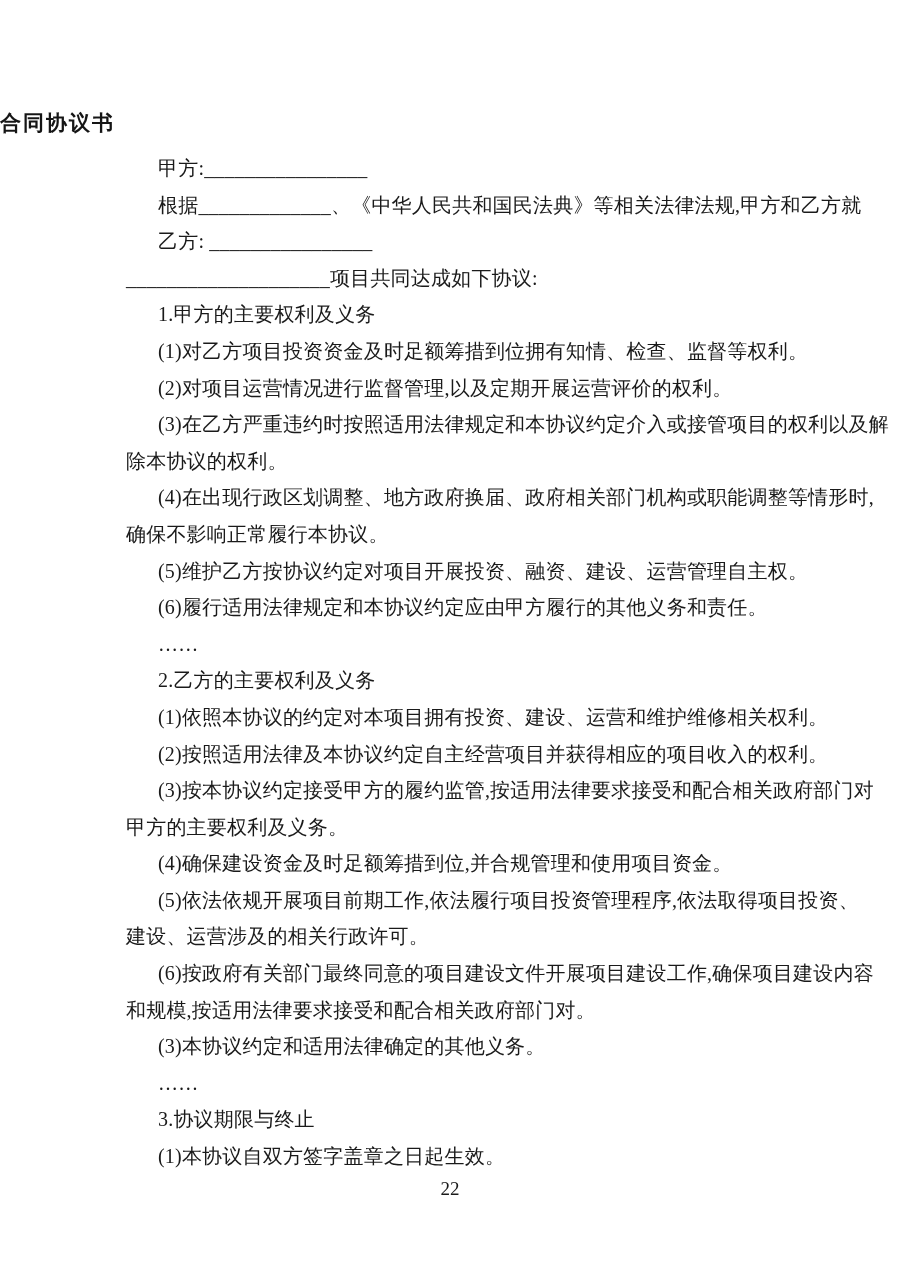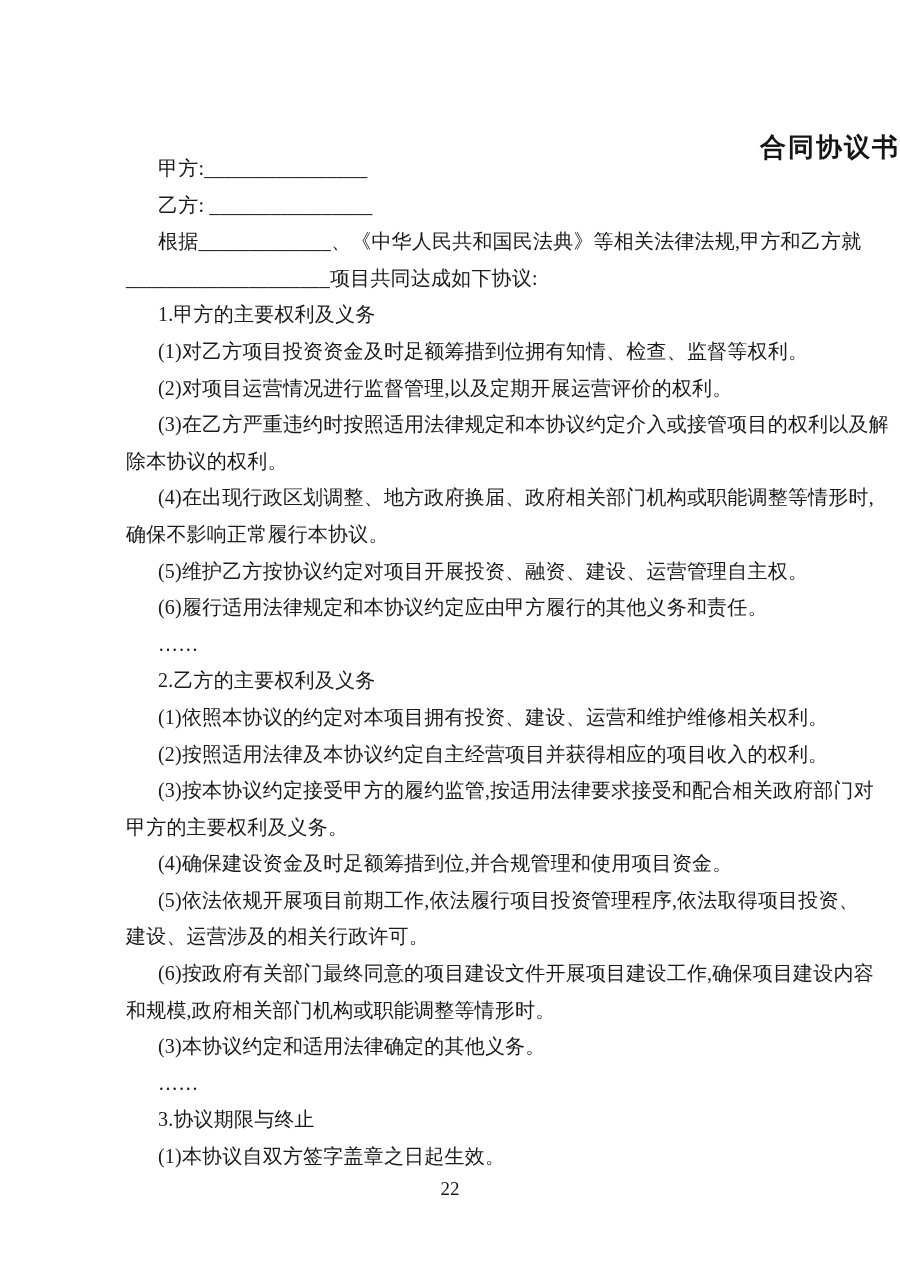--- a/index.html
+++ b/index.html
@@ -10,26 +10,25 @@
     background: #ffffff;
     color: #1a1a1a;
     font-family: "Liberation Serif", "DejaVu Serif", serif;
     overflow: hidden;
   }
   .doc-title {
     position: absolute;
     top: 109px;
     left: 0;
     width: 100%;
-    text-align: right;
-    font-size: 26px;
+    text-align: left;
+    font-size: 21px;
     font-weight: bold;
     letter-spacing: 2px;
     color: #151515;
-    margin-top: 21px;
   }
   .doc-body {
     position: absolute;
     top: 150px;
     left: 126px;
     width: 650px;
     font-size: 20px;
   }
   .line {
     height: 36.6px;
@@ -50,43 +49,43 @@
   }
 </style>
 </head>
 <body>
 
 <div class="page">
   <div class="doc-title">合同协议书</div>
 
   <div class="doc-body">
     <div class="line ind">甲方:________________</div>
+    <div class="line ind">根据_____________、《中华人民共和国民法典》等相关法律法规,甲方和乙方就</div>
     <div class="line ind">乙方: ________________</div>
-    <div class="line ind">根据_____________、《中华人民共和国民法典》等相关法律法规,甲方和乙方就</div>
     <div class="line">____________________项目共同达成如下协议:</div>
     <div class="line ind">1.甲方的主要权利及义务</div>
     <div class="line ind">(1)对乙方项目投资资金及时足额筹措到位拥有知情、检查、监督等权利。</div>
     <div class="line ind">(2)对项目运营情况进行监督管理,以及定期开展运营评价的权利。</div>
     <div class="line ind">(3)在乙方严重违约时按照适用法律规定和本协议约定介入或接管项目的权利以及解</div>
     <div class="line">除本协议的权利。</div>
     <div class="line ind">(4)在出现行政区划调整、地方政府换届、政府相关部门机构或职能调整等情形时,</div>
     <div class="line">确保不影响正常履行本协议。</div>
     <div class="line ind">(5)维护乙方按协议约定对项目开展投资、融资、建设、运营管理自主权。</div>
     <div class="line ind">(6)履行适用法律规定和本协议约定应由甲方履行的其他义务和责任。</div>
     <div class="line ind">……</div>
     <div class="line ind">2.乙方的主要权利及义务</div>
     <div class="line ind">(1)依照本协议的约定对本项目拥有投资、建设、运营和维护维修相关权利。</div>
     <div class="line ind">(2)按照适用法律及本协议约定自主经营项目并获得相应的项目收入的权利。</div>
     <div class="line ind">(3)按本协议约定接受甲方的履约监管,按适用法律要求接受和配合相关政府部门对</div>
     <div class="line">甲方的主要权利及义务。</div>
     <div class="line ind">(4)确保建设资金及时足额筹措到位,并合规管理和使用项目资金。</div>
     <div class="line ind">(5)依法依规开展项目前期工作,依法履行项目投资管理程序,依法取得项目投资、</div>
     <div class="line">建设、运营涉及的相关行政许可。</div>
     <div class="line ind">(6)按政府有关部门最终同意的项目建设文件开展项目建设工作,确保项目建设内容</div>
-    <div class="line">和规模,政府相关部门机构或职能调整等情形时。</div>
+    <div class="line">和规模,按适用法律要求接受和配合相关政府部门对。</div>
     <div class="line ind">(3)本协议约定和适用法律确定的其他义务。</div>
     <div class="line ind">……</div>
     <div class="line ind">3.协议期限与终止</div>
     <div class="line ind">(1)本协议自双方签字盖章之日起生效。</div>
   </div>
 
   <div class="page-number">22</div>
 </div>
 
 </body></html>

